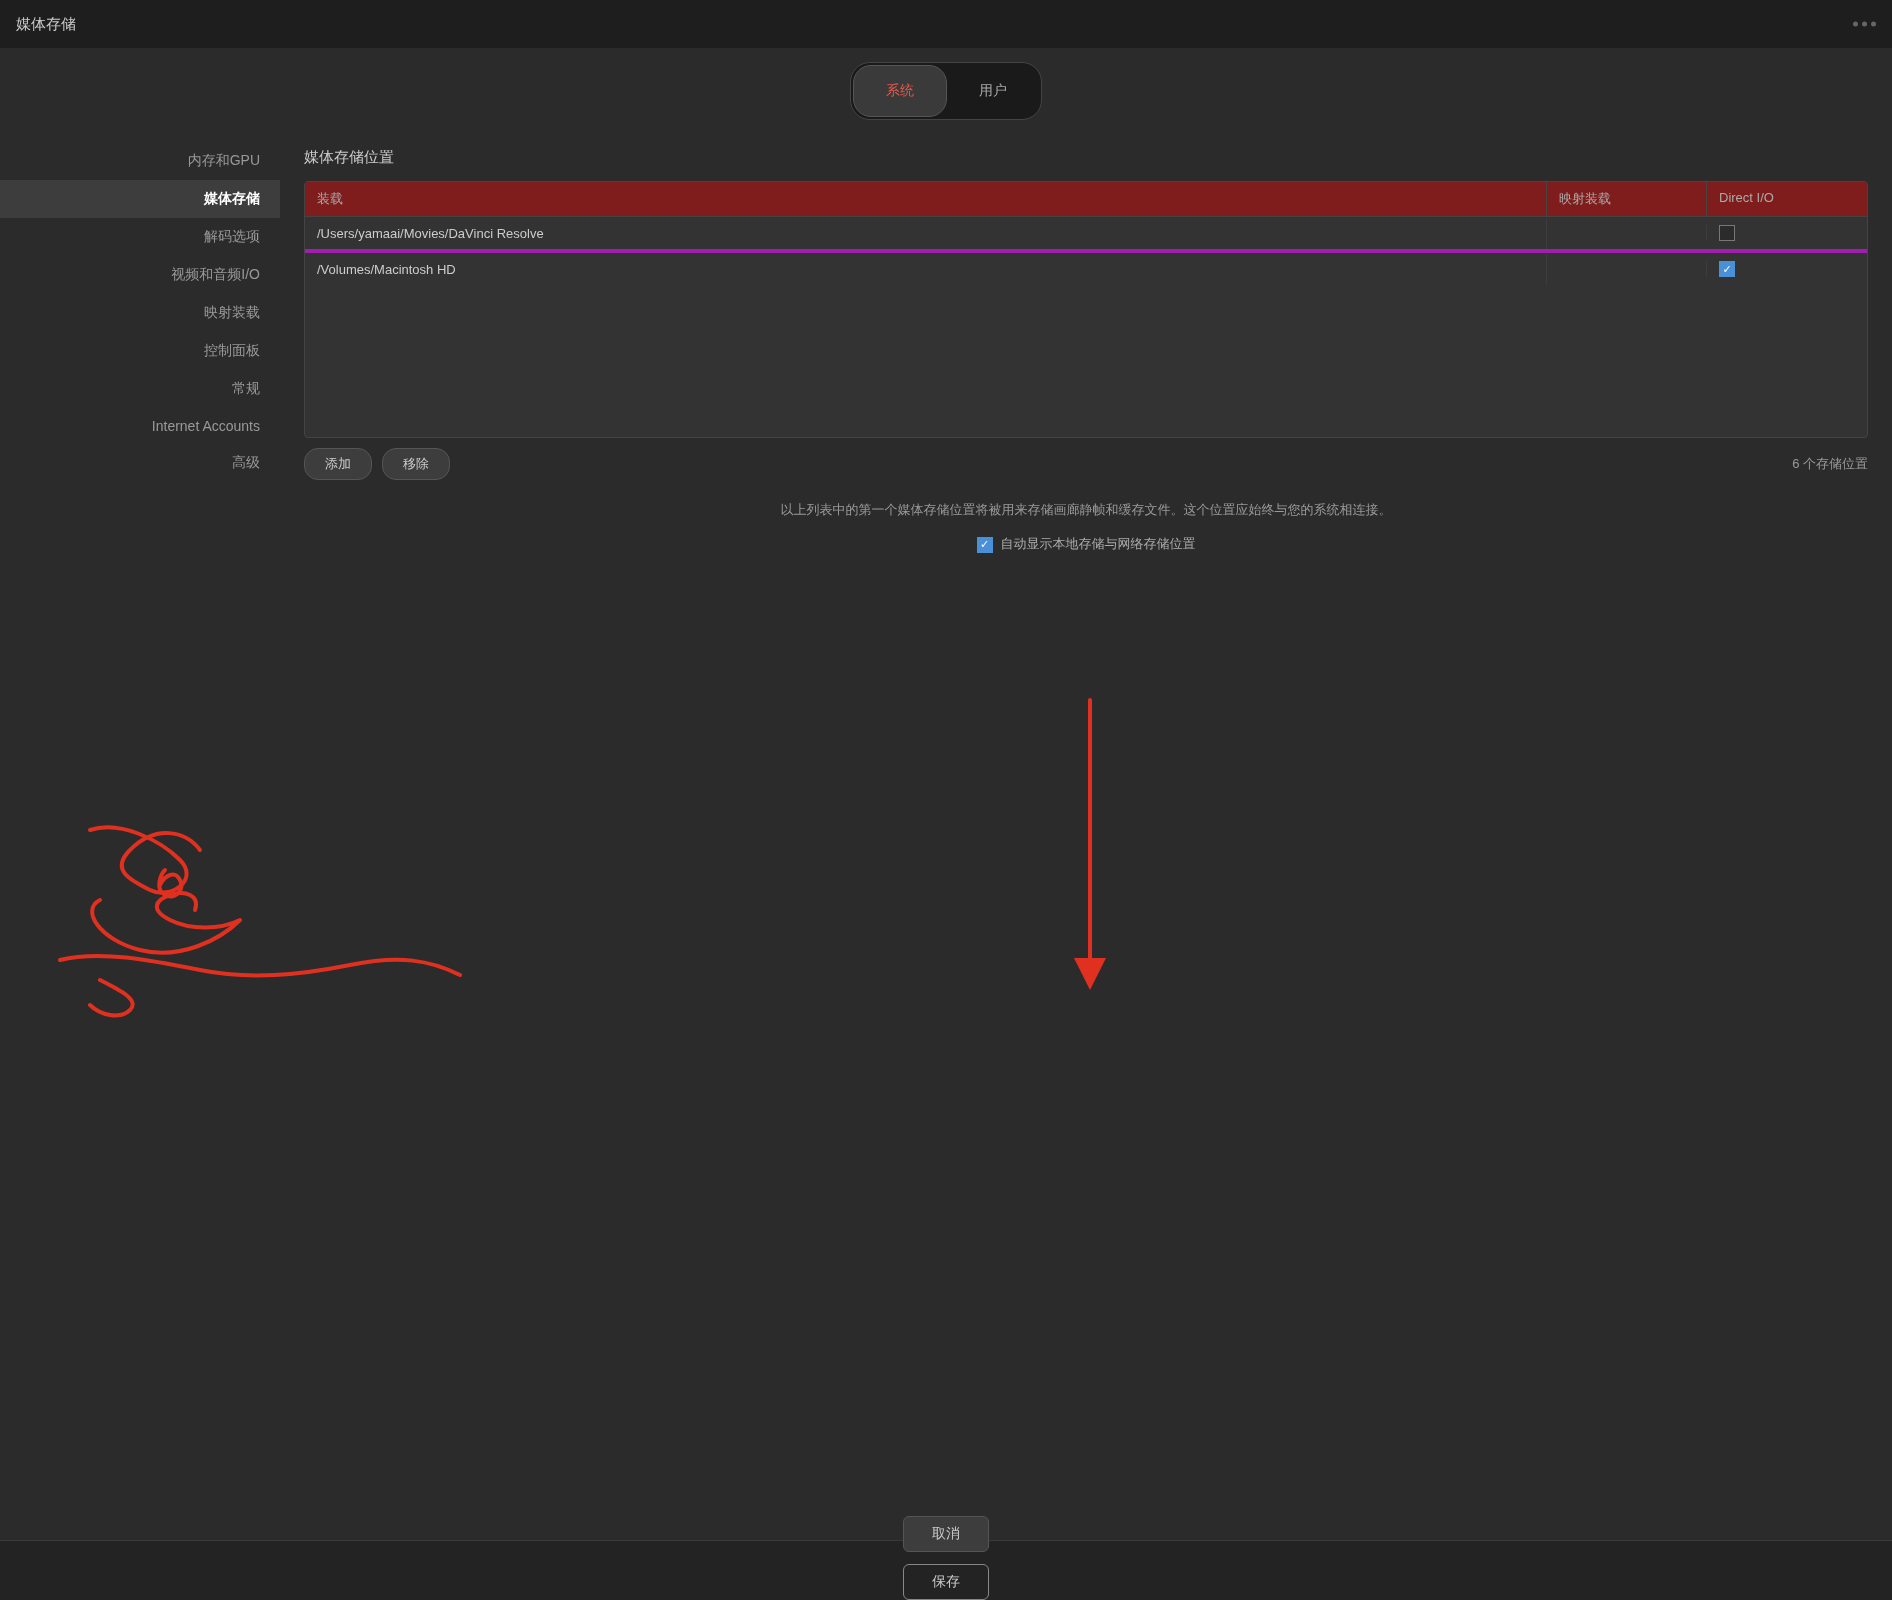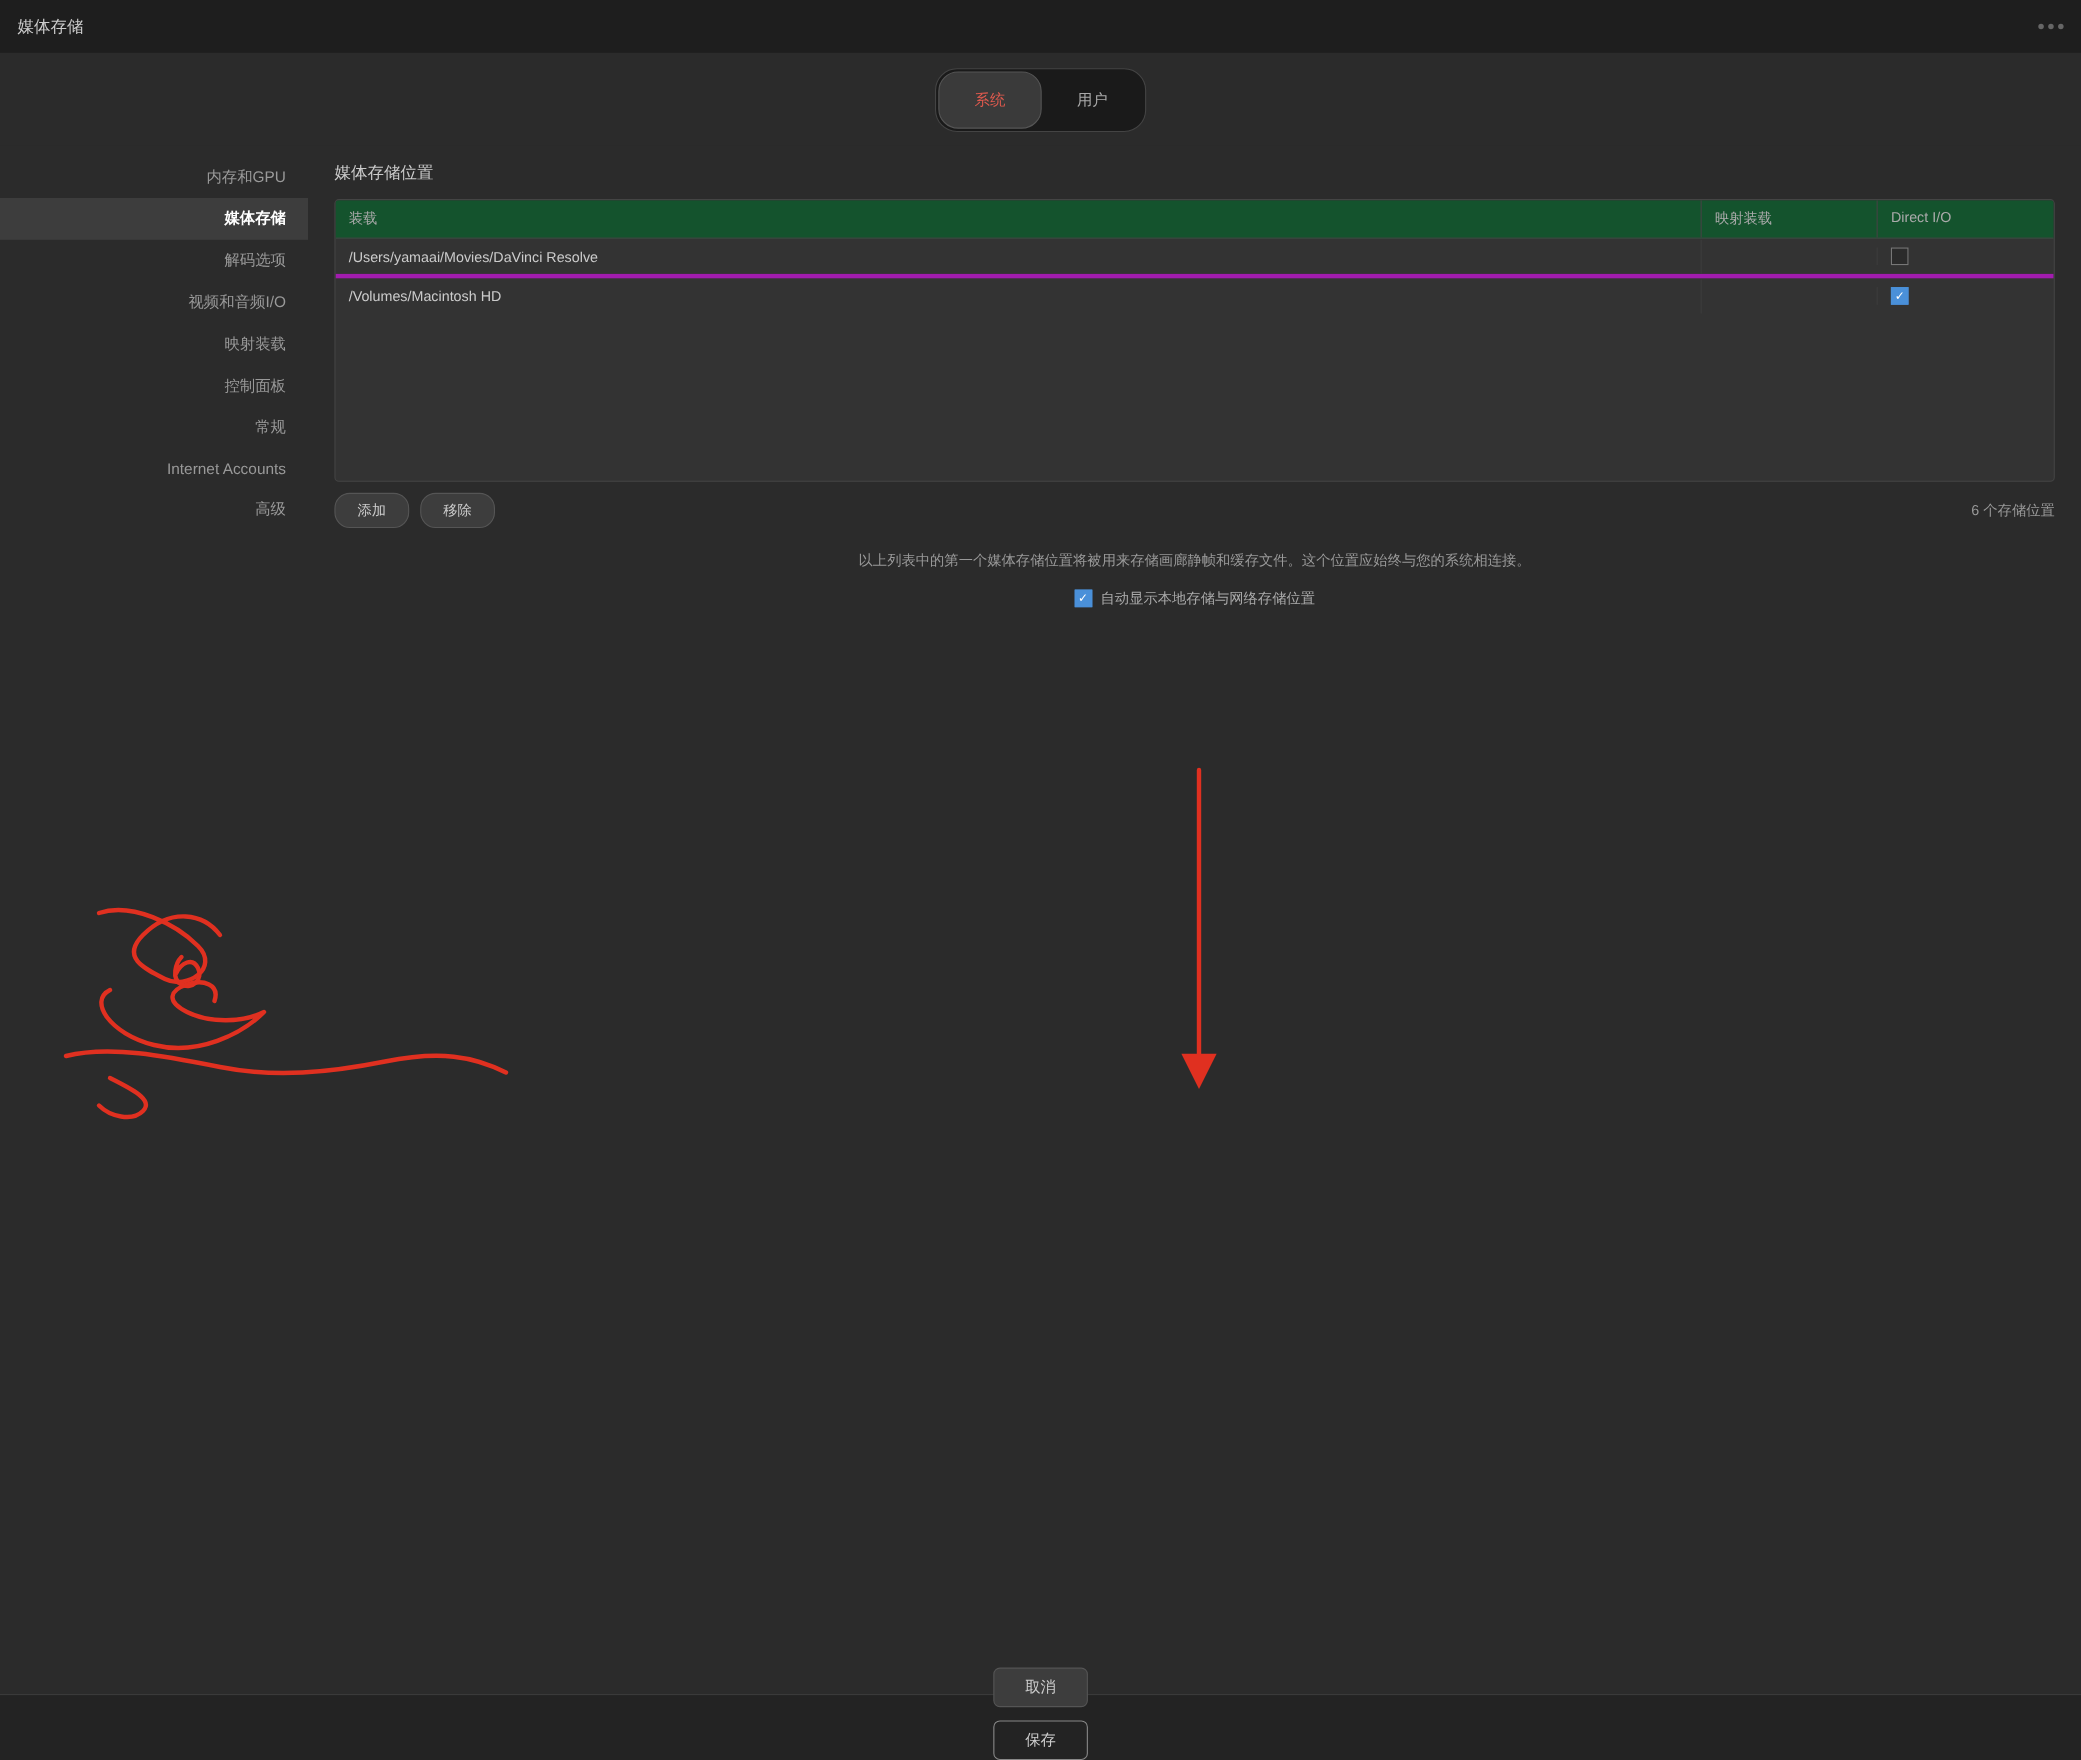--- a/index.html
+++ b/index.html
@@ -115,21 +115,21 @@
     
     .storage-table {
       border: 1px solid #444;
       border-radius: 4px;
       overflow: hidden;
       background: #333;
       width: 100%;
     }
     .table-header {
       display: flex;
-      background: #14532d;
+      background: #7f1d1d;
       border-bottom: 1px solid #444;
     }
     .th {
       padding: 8px 12px;
       font-size: 13px;
       color: #aaa;
       border-right: 1px solid #444;
     }
     .th:first-child {
       flex: 1;
@@ -224,21 +224,21 @@
       margin-top: 20px;
       font-size: 13px;
       color: #999;
       text-align: center;
       line-height: 1.6;
     }
 
     
     .auto-checkbox-row {
       display: flex;
-      align-items: center;
+      align-items: flex-end;
       justify-content: center;
       margin-top: 14px;
       gap: 8px;
     }
     .auto-checkbox-label {
       font-size: 13px;
       color: #aaa;
     }
 
     

